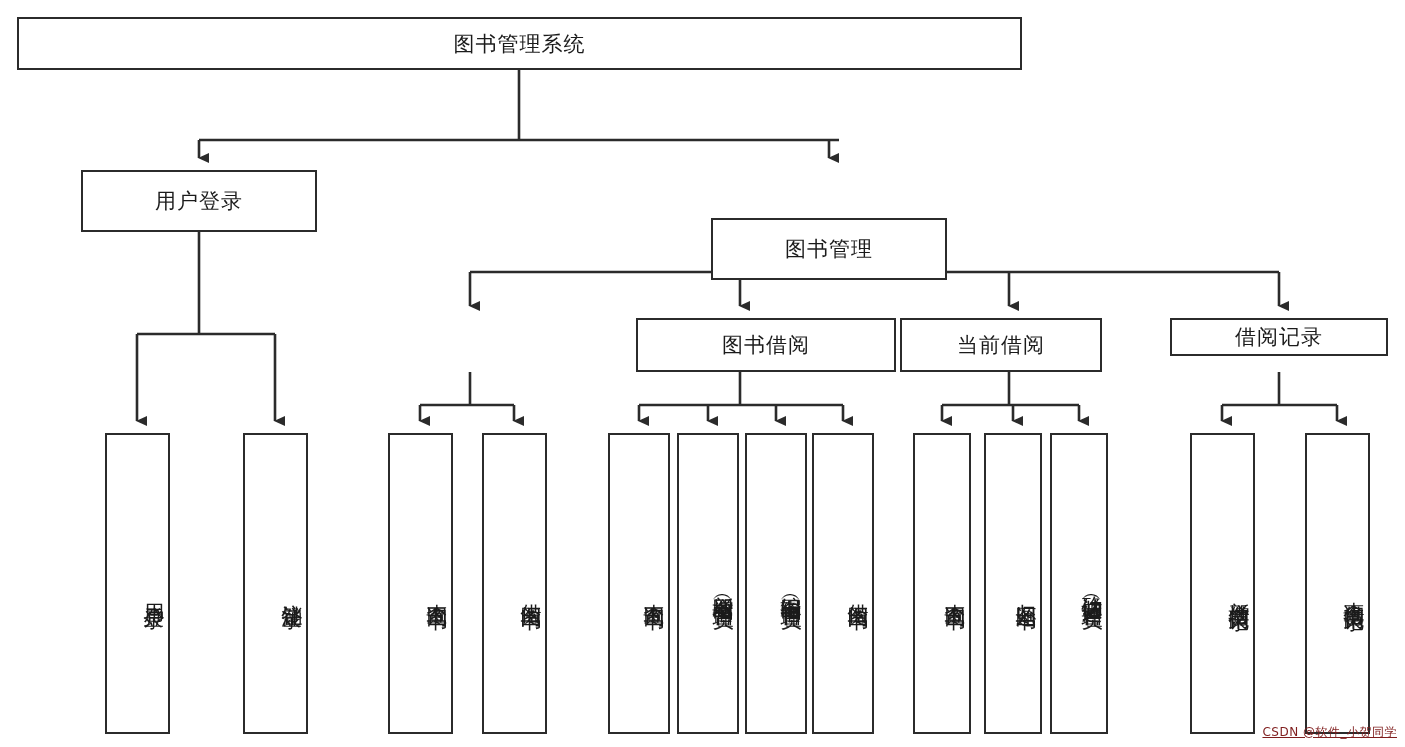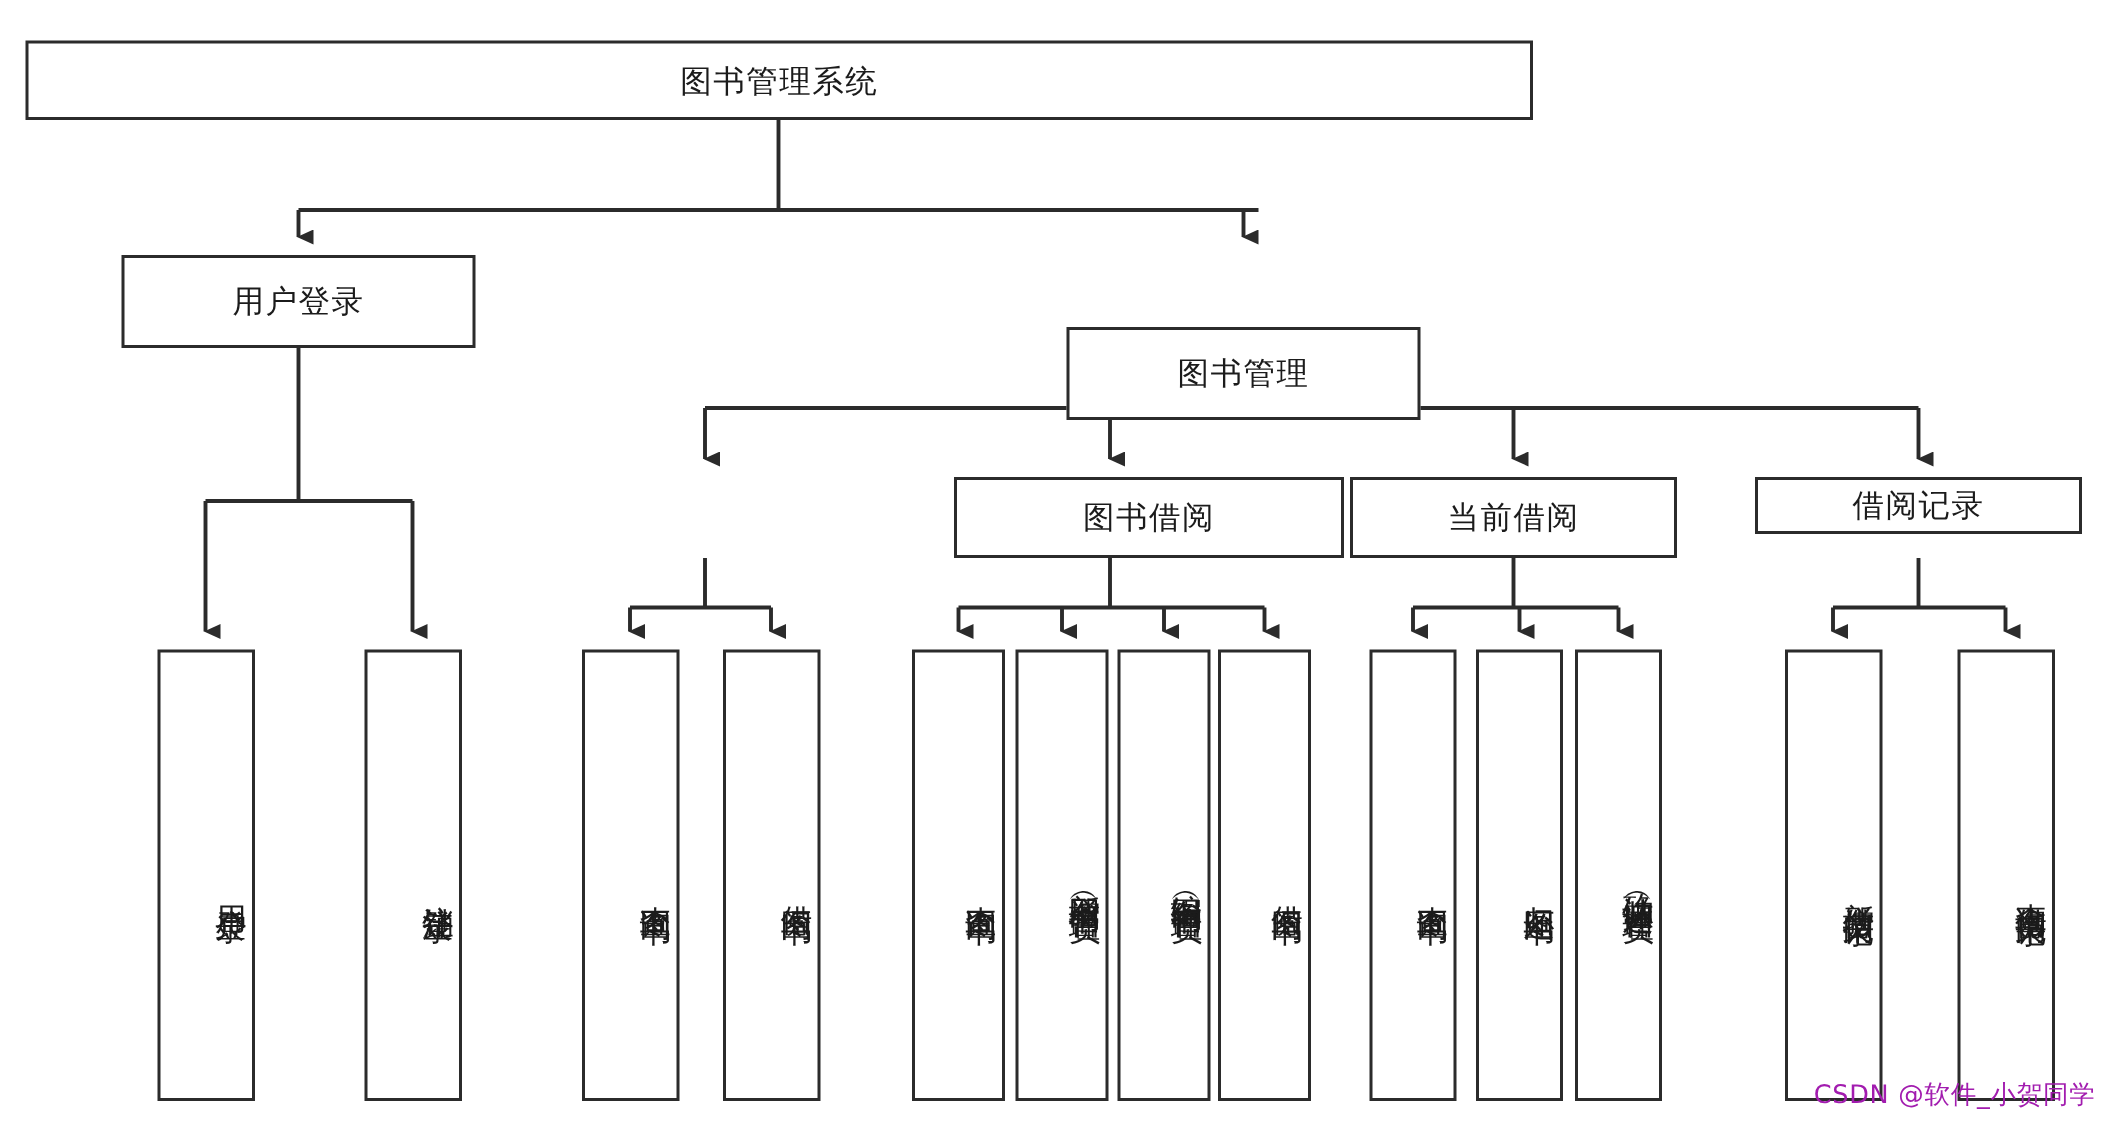--- a/index.html
+++ b/index.html
@@ -7,22 +7,22 @@
   #canvas{position:relative;width:1405px;height:747px;background:#ffffff;overflow:hidden;}
   svg#wires{position:absolute;left:0;top:0;width:1405px;height:747px;}
   .node{position:absolute;box-sizing:border-box;background:#ffffff;
         border:2px solid #2b2b2b;display:flex;align-items:center;justify-content:center;
         color:#1b1b1b;}
   .node.h{font-size:21px;letter-spacing:1px;}
   .node.v{writing-mode:vertical-rl;text-orientation:upright;
           font-size:21px;line-height:1.34;letter-spacing:2px;
           align-items:flex-start;justify-content:center;padding-top:14px;}
   .node.v.tall{padding-top:8px;}
-  .wm{position:absolute;right:8px;bottom:6px;font-size:17px;color:#a21caf;
-      letter-spacing:.5px;white-space:nowrap;pointer-events:none;}
+  .wm{position:absolute;right:8px;bottom:6px;font-size:12px;color:#7f1d1d;
+      letter-spacing:.5px;white-space:nowrap;pointer-events:none;text-decoration:underline;}
 </style>
 </head>
 <body>
 
 <div id="canvas">
 
   <svg id="wires" viewBox="0 0 1405 747" xmlns="http://www.w3.org/2000/svg">
     <defs>
       <marker id="ah" markerWidth="10" markerHeight="11" refX="5" refY="10" orient="auto" markerUnits="userSpaceOnUse">
         <path d="M0,0 L10,0 L5,11 Z" fill="#2b2b2b"></path>
@@ -65,27 +65,27 @@
       <path d="M1013,405 L1013,421" marker-end="url(#ah)"></path>
       <path d="M1079,405 L1079,421" marker-end="url(#ah)"></path>
 
       <path d="M1279,372 L1279,405"></path>
       <path d="M1222,405 L1337,405"></path>
       <path d="M1222,405 L1222,421" marker-end="url(#ah)"></path>
       <path d="M1337,405 L1337,421" marker-end="url(#ah)"></path>
     </g>
   </svg>
 
-  <div class="node h" style="left: 17px; top: 27px; width: 1005px; height: 53px;">图书管理系统</div>
+  <div class="node h" style="left: 17px; top: 17px; width: 1005px; height: 53px;">图书管理系统</div>
 
   <div class="node h" style="left: 81px; top: 170px; width: 236px; height: 62px;">用户登录</div>
   <div class="node h" style="left: 711px; top: 170px; width: 236px; height: 62px; margin-top: 48px;">图书管理</div>
 
   <div class="node h" style="left: 636px; top: 318px; width: 260px; height: 54px; font-family: Liberation Serif, serif;">图书借阅</div>
-  <div class="node h" style="left: 900px; top: 318px; width: 218px; height: 54px;">当前借阅</div>
+  <div class="node h" style="left: 900px; top: 318px; width: 202px; height: 54px;">当前借阅</div>
   <div class="node h" style="left: 1170px; top: 318px; width: 218px; height: 38px;">借阅记录</div>
 
   <div class="node v" style="left: 105px; top: 433px; width: 65px; height: 301px;">用户登录</div>
   <div class="node v" style="left: 243px; top: 433px; width: 65px; height: 301px;">注销登录</div>
   <div class="node v" style="left: 388px; top: 433px; width: 65px; height: 301px;">查询图书</div>
   <div class="node v" style="left: 482px; top: 433px; width: 65px; height: 301px;">借阅图书</div>
   <div class="node v" style="left: 608px; top: 433px; width: 62px; height: 301px;">查询图书</div>
   <div class="node v tall" style="left: 677px; top: 433px; width: 62px; height: 301px;">新增图书（管理员）</div>
   <div class="node v tall" style="left: 745px; top: 433px; width: 62px; height: 301px;">编辑图书（管理员）</div>
   <div class="node v" style="left: 812px; top: 433px; width: 62px; height: 301px;">借阅图书</div>

